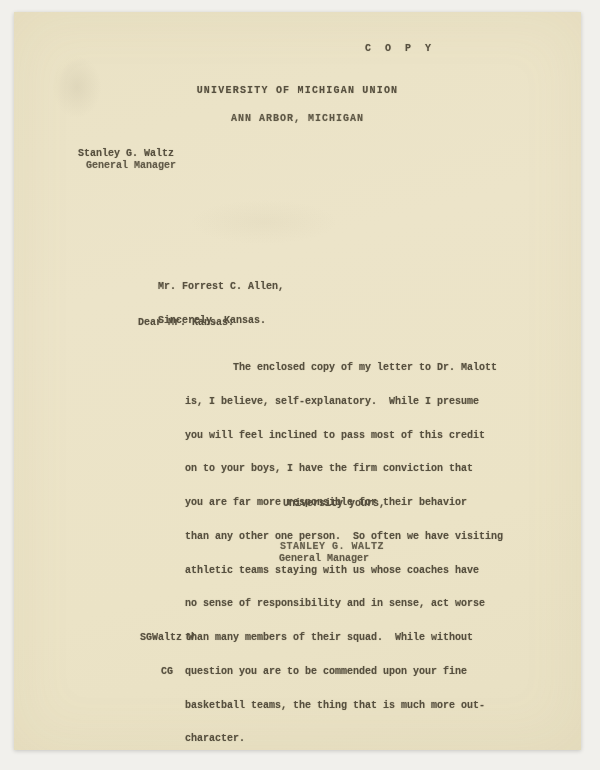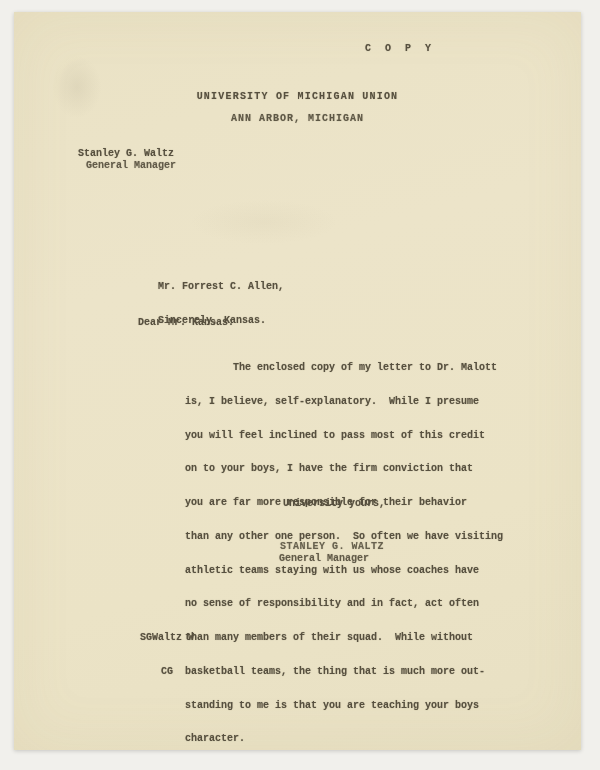--- a/index.html
+++ b/index.html
@@ -39,21 +39,21 @@
     position: absolute;
     font-size: 10px;
     font-weight: bold;
     color: #57503f;
     white-space: pre;
     letter-spacing: 0;
     text-shadow: 0 0 1px rgba(87,80,63,0.45);
     filter: blur(0.2px);
   }
   .copy-label   { left: 351px; top: 31px;  letter-spacing: 4px; }
-  .org-line     { left: 0; top: 79px;  width: 100%; text-align: center; letter-spacing: 1.2px; }
+  .org-line     { left: 0; top: 73px;  width: 100%; text-align: center; letter-spacing: 1.2px; }
   .loc-line     { left: 0; top: 101px; width: 100%; text-align: center; letter-spacing: 1px; color: rgba(87,80,63,0.92); }
   .lh-name      { left: 64px; top: 136px; }
   .lh-title     { left: 72px; top: 148px; color: rgba(87,80,63,0.88); }
   .addr-block   { left: 124px; top: 247px; }
   .addr-block div { line-height: 12px; padding-left: 20px; }
   .salutation   { left: 124px; top: 305px; }
   .body-block   { left: 124px; top: 328px; }
   .body-block div { line-height: 11.75px; margin-left: 47px; }
   .closing      { left: 269px; top: 486px; }
   .sig-name     { left: 266px; top: 529px; letter-spacing: 0.5px; color: rgba(87,80,63,0.82); }
@@ -84,24 +84,24 @@
   <div class="txt salutation">Dear Mr. Kansas:</div>
 
   <div class="txt body-block">
     <div>        The enclosed copy of my letter to Dr. Malott</div>
     <div>is, I believe, self-explanatory.  While I presume</div>
     <div>you will feel inclined to pass most of this credit</div>
     <div>on to your boys, I have the firm conviction that</div>
     <div>you are far more responsible for their behavior</div>
     <div>than any other one person.  So often we have visiting</div>
     <div>athletic teams staying with us whose coaches have</div>
-    <div>no sense of responsibility and in fact, act often</div>
+    <div>no sense of responsibility and in sense, act worse</div>
     <div>than many members of their squad.  While without</div>
+    <div>question you are to be commended upon your fine</div>
     <div>basketball teams, the thing that is much more out-</div>
-    <div>standing to me is that you are teaching your boys</div>
     <div>character.</div>
   </div>
 
   <div class="txt closing">University yours,</div>
 
   <div class="txt sig-name">STANLEY G. WALTZ</div>
   <div class="txt sig-title">General Manager</div>
 
   <div class="txt ref-block">
     <div>SGWaltz W</div>

